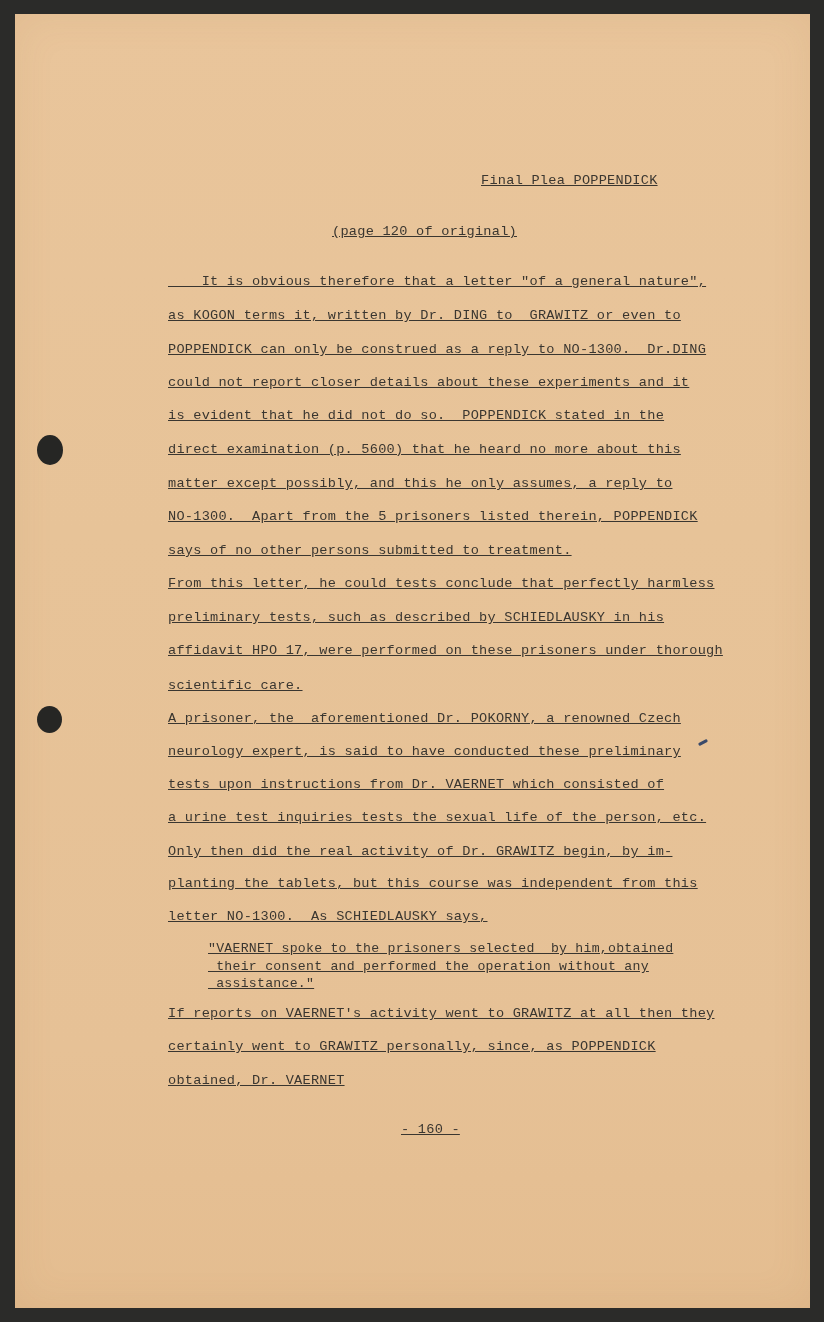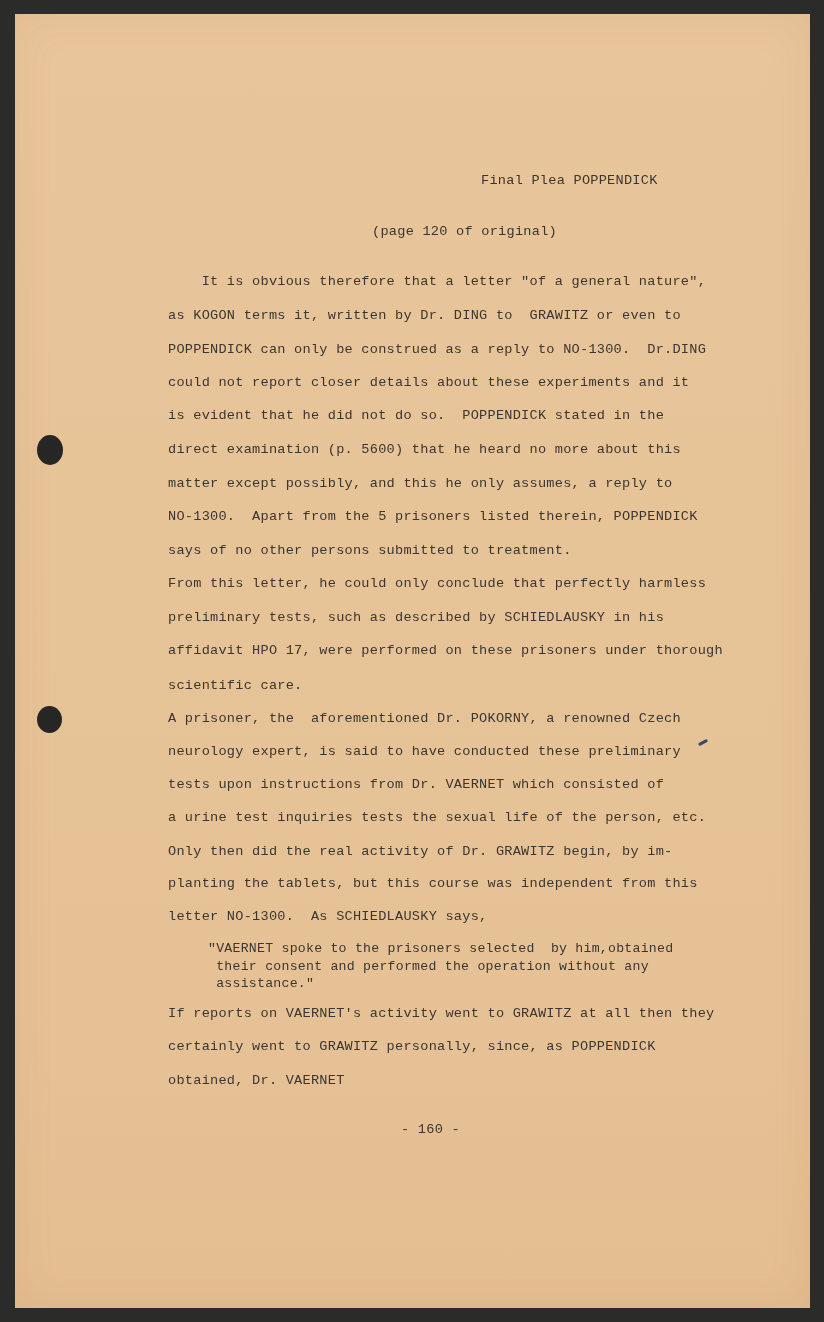--- a/index.html
+++ b/index.html
@@ -32,23 +32,24 @@
   .punch-hole.h1 { left: 22px; top: 421px; }
   .punch-hole.h2 { left: 22px; top: 692px; width: 25px; height: 27px; }
 
   .typed {
     position: absolute;
     font-family: "Liberation Mono", "DejaVu Sans Mono", monospace;
     color: #3a3630;
     font-size: 13.6px;
     white-space: pre;
     letter-spacing: 0.25px;
+    text-decoration: underline;
   }
   .header-title { left: 481px; top: 173px; }
-  .page-ref { left: 332px; top: 224px; margin-left: 40px; }
+  .page-ref { left: 332px; top: 224px; }
 
   .body-line { left: 168px; }
   .quote-line { font-size: 13.2px; }
   .page-number { left: 401px; top: 1122px; }
 
   .stray-mark {
     position: absolute;
     left: 683px;
     top: 727px;
     width: 10px;
@@ -73,21 +74,21 @@
 <div id="body-container">
   <div class="typed body-line" style="top:274px">    It is obvious therefore that a letter "of a general nature",</div>
   <div class="typed body-line" style="top:308px">as KOGON terms it, written by Dr. DING to  GRAWITZ or even to</div>
   <div class="typed body-line" style="top:342px">POPPENDICK can only be construed as a reply to NO-1300.  Dr.DING</div>
   <div class="typed body-line" style="top:375px">could not report closer details about these experiments and it</div>
   <div class="typed body-line" style="top:408px">is evident that he did not do so.  POPPENDICK stated in the</div>
   <div class="typed body-line" style="top:442px">direct examination (p. 5600) that he heard no more about this</div>
   <div class="typed body-line" style="top:476px">matter except possibly, and this he only assumes, a reply to</div>
   <div class="typed body-line" style="top:509px">NO-1300.  Apart from the 5 prisoners listed therein, POPPENDICK</div>
   <div class="typed body-line" style="top:543px">says of no other persons submitted to treatment.</div>
-  <div class="typed body-line" style="top:576px">From this letter, he could only conclude that perfectly harmless</div>
+  <div class="typed body-line" style="top:576px">From this letter, he could tests conclude that perfectly harmless</div>
   <div class="typed body-line" style="top:610px">preliminary tests, such as described by SCHIEDLAUSKY in his</div>
   <div class="typed body-line" style="top:643px">affidavit HPO 17, were performed on these prisoners under thorough</div>
   <div class="typed body-line" style="top:678px">scientific care.</div>
   <div class="typed body-line" style="top:711px">A prisoner, the  aforementioned Dr. POKORNY, a renowned Czech</div>
   <div class="typed body-line" style="top:744px">neurology expert, is said to have conducted these preliminary</div>
   <div class="typed body-line" style="top:777px">tests upon instructions from Dr. VAERNET which consisted of</div>
   <div class="typed body-line" style="top:810px">a urine test inquiries tests the sexual life of the person, etc.</div>
   <div class="typed body-line" style="top:844px">Only then did the real activity of Dr. GRAWITZ begin, by im-</div>
   <div class="typed body-line" style="top:876px">planting the tablets, but this course was independent from this</div>
   <div class="typed body-line" style="top:909px">letter NO-1300.  As SCHIEDLAUSKY says,</div>

